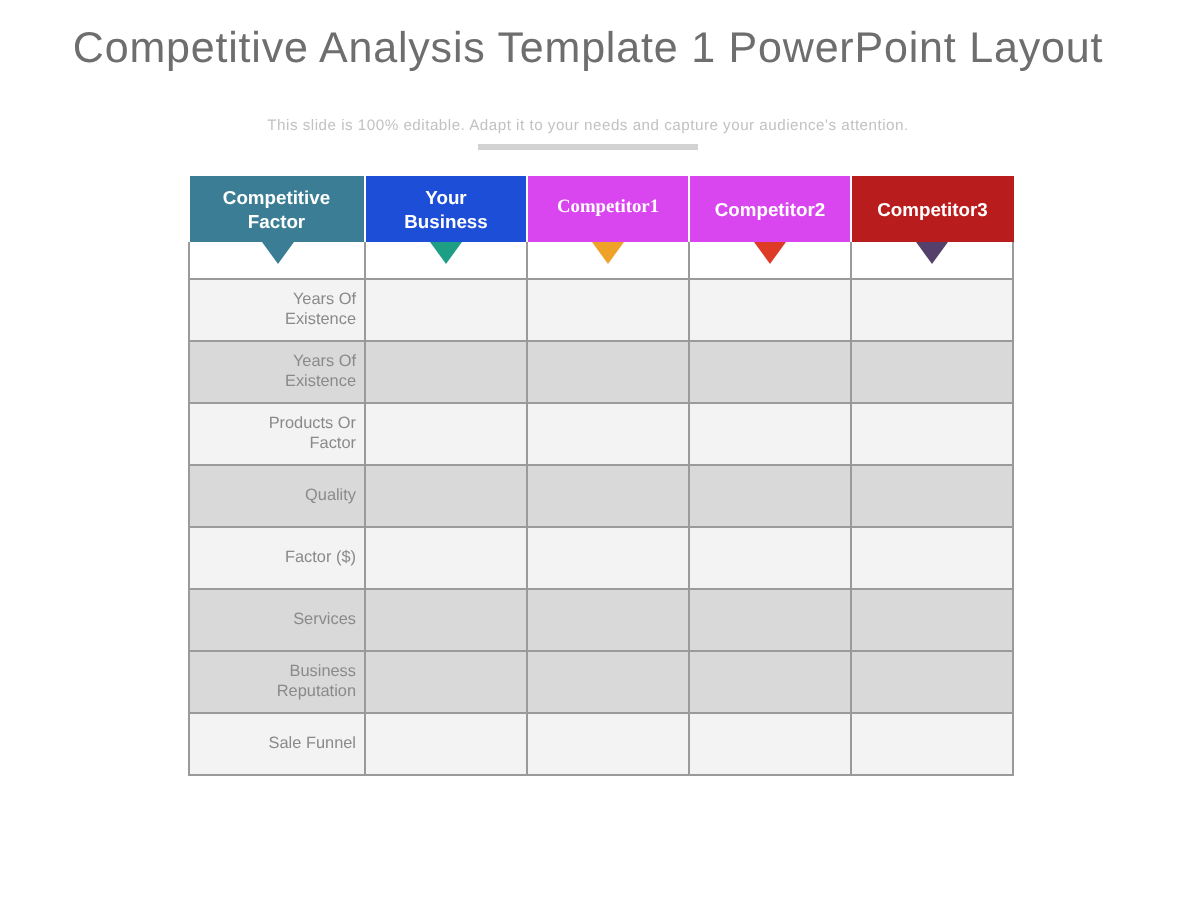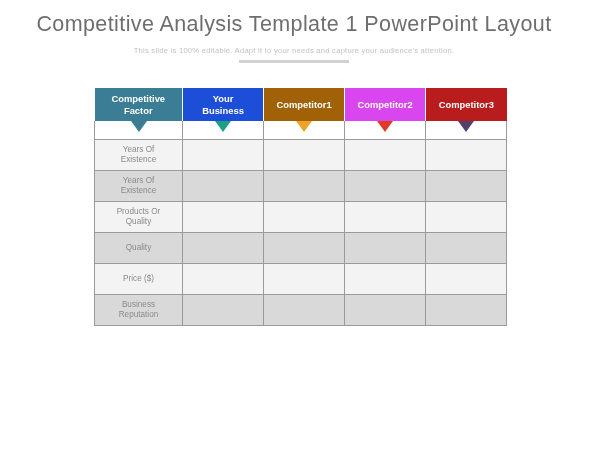--- a/index.html
+++ b/index.html
@@ -38,21 +38,21 @@
     line-height: 1.22;
     margin: 0;
     white-space: nowrap;
   }
 
   .slide-subtitle {
     font-size: 7.6px;
     font-weight: 400;
     color: #c2c2c2;
     letter-spacing: 0.25px;
-    margin: 9px 0 0 0;
+    margin: 21px 0 0 0;
     line-height: 1.2;
     white-space: nowrap;
   }
 
   .title-divider {
     width: 110px;
     height: 3px;
     background: #d2d2d2;
     margin: 5px auto 0 auto;
   }
@@ -116,21 +116,21 @@
     border-right: 8px solid transparent;
     border-top-width: 11px;
     border-top-style: solid;
   }
 
   
   tbody.data-body td {
     height: 30px;
     border: 1px solid #9a9a9a;
     padding: 0 4px;
-    text-align: center;
+    text-align: right;
     vertical-align: middle;
     font-size: 8.2px;
     color: #8a8a8a;
     line-height: 1.25;
   }
 
   tbody.data-body tr.row-light td { background: #f3f3f3; }
   tbody.data-body tr.row-dark  td { background: #d9d9d9; }
 
   tbody.data-body td.factor-cell {
@@ -165,21 +165,21 @@
       <thead>
         <tr id="header-row">
             <th style="background: rgb(58, 125, 148);">
               <span class="th-label">Competitive
 Factor</span>
             </th>
             <th style="background: #1d4ed8;">
               <span class="th-label">Your
 Business</span>
             </th>
-            <th style="background: #a16207;">
+            <th style="background: #d946ef; font-family: Liberation Serif, serif;">
               <span class="th-label">Competitor1</span>
             </th>
             <th style="background: #d946ef;">
               <span class="th-label">Competitor2</span>
             </th>
             <th style="background: #b91c1c;">
               <span class="th-label">Competitor3</span>
             </th>
           </tr>
       </thead>
@@ -216,43 +216,57 @@
           <tr class="row-dark">
             <td class="factor-cell">Years Of
 Existence</td>
             <td class="value-cell"></td>
             <td class="value-cell"></td>
             <td class="value-cell"></td>
             <td class="value-cell"></td>
           </tr>
           <tr class="row-light">
             <td class="factor-cell">Products Or
-Quality</td>
+Factor</td>
             <td class="value-cell"></td>
             <td class="value-cell"></td>
             <td class="value-cell"></td>
             <td class="value-cell"></td>
           </tr>
           <tr class="row-dark">
             <td class="factor-cell">Quality</td>
             <td class="value-cell"></td>
             <td class="value-cell"></td>
             <td class="value-cell"></td>
             <td class="value-cell"></td>
           </tr>
           <tr class="row-light">
-            <td class="factor-cell">Price ($)</td>
+            <td class="factor-cell">Factor ($)</td>
+            <td class="value-cell"></td>
+            <td class="value-cell"></td>
+            <td class="value-cell"></td>
+            <td class="value-cell"></td>
+          </tr>
+          <tr class="row-dark">
+            <td class="factor-cell">Services</td>
             <td class="value-cell"></td>
             <td class="value-cell"></td>
             <td class="value-cell"></td>
             <td class="value-cell"></td>
           </tr>
           <tr class="row-dark">
             <td class="factor-cell">Business
 Reputation</td>
+            <td class="value-cell"></td>
+            <td class="value-cell"></td>
+            <td class="value-cell"></td>
+            <td class="value-cell"></td>
+          </tr>
+          <tr class="row-light">
+            <td class="factor-cell">Sale Funnel</td>
             <td class="value-cell"></td>
             <td class="value-cell"></td>
             <td class="value-cell"></td>
             <td class="value-cell"></td>
           </tr>
         </tbody>
     </table>
   </div>
 
 </div>

